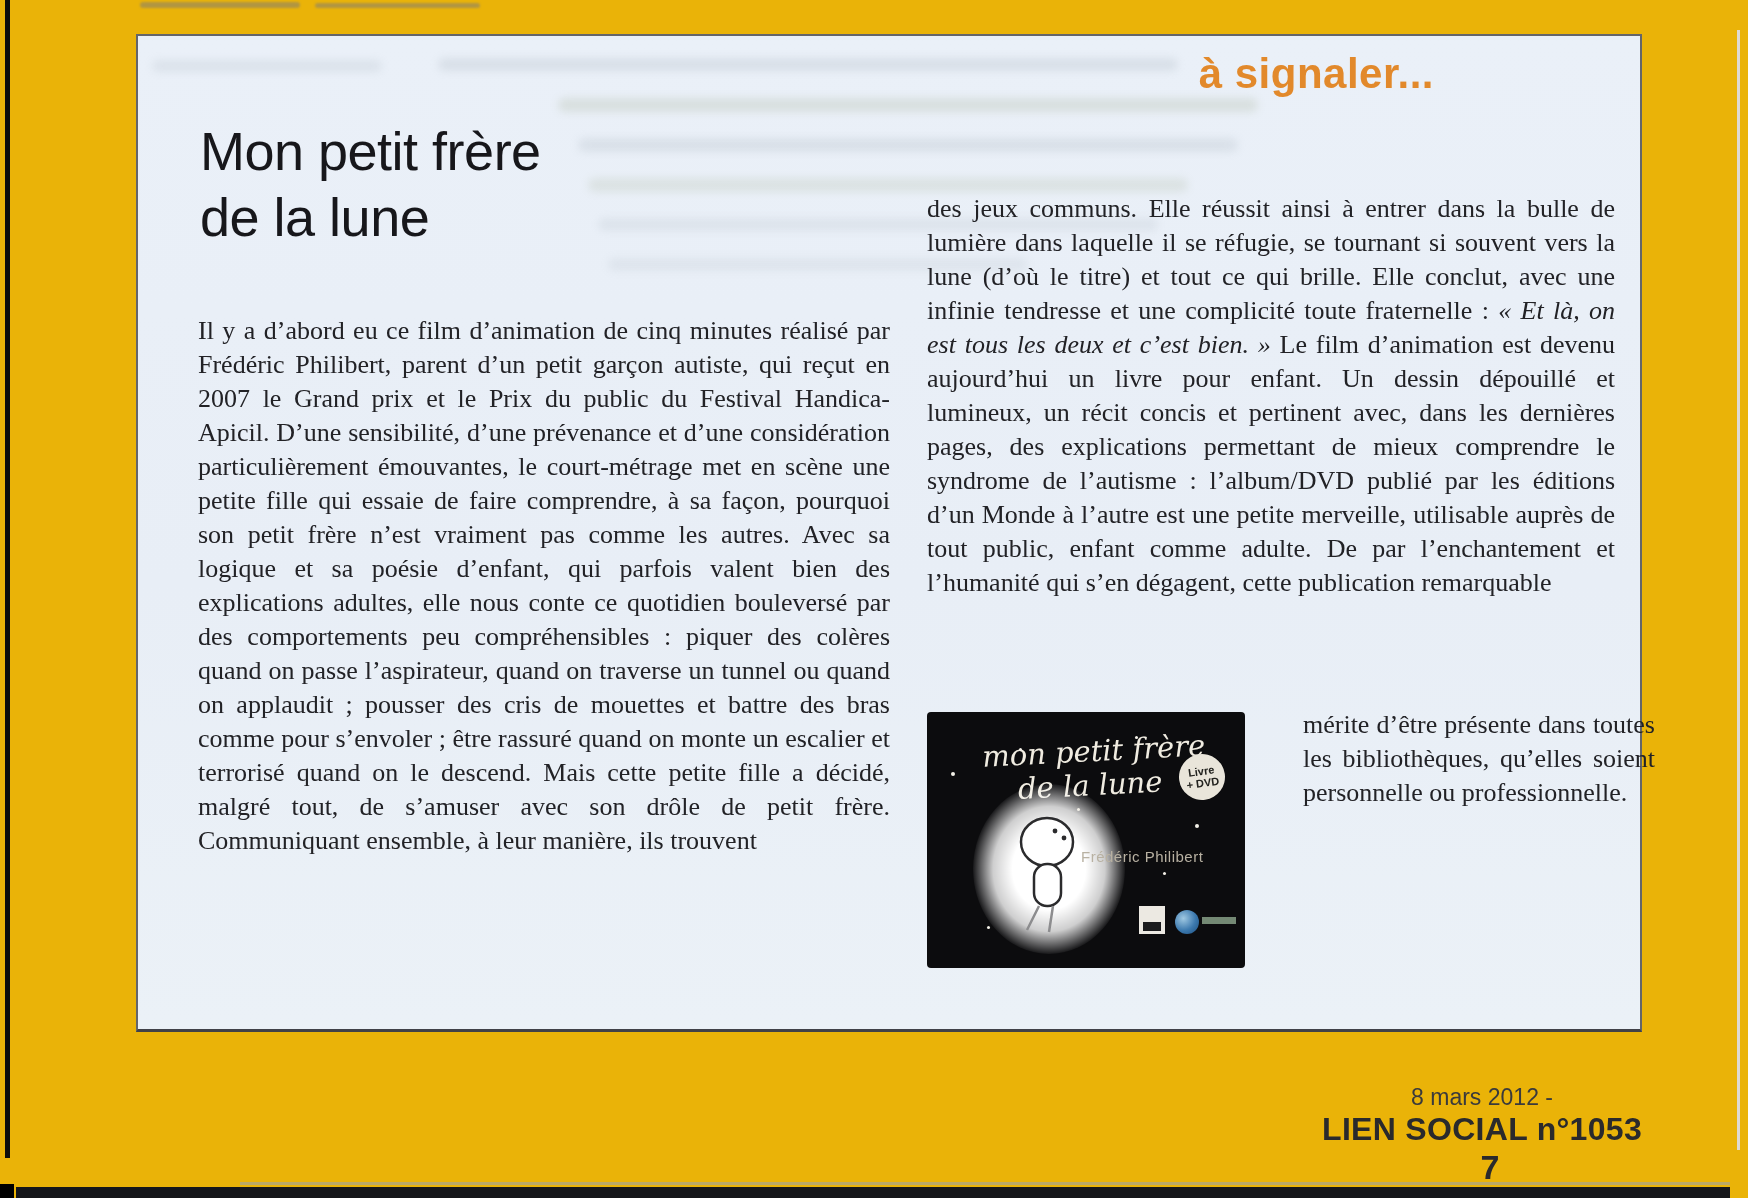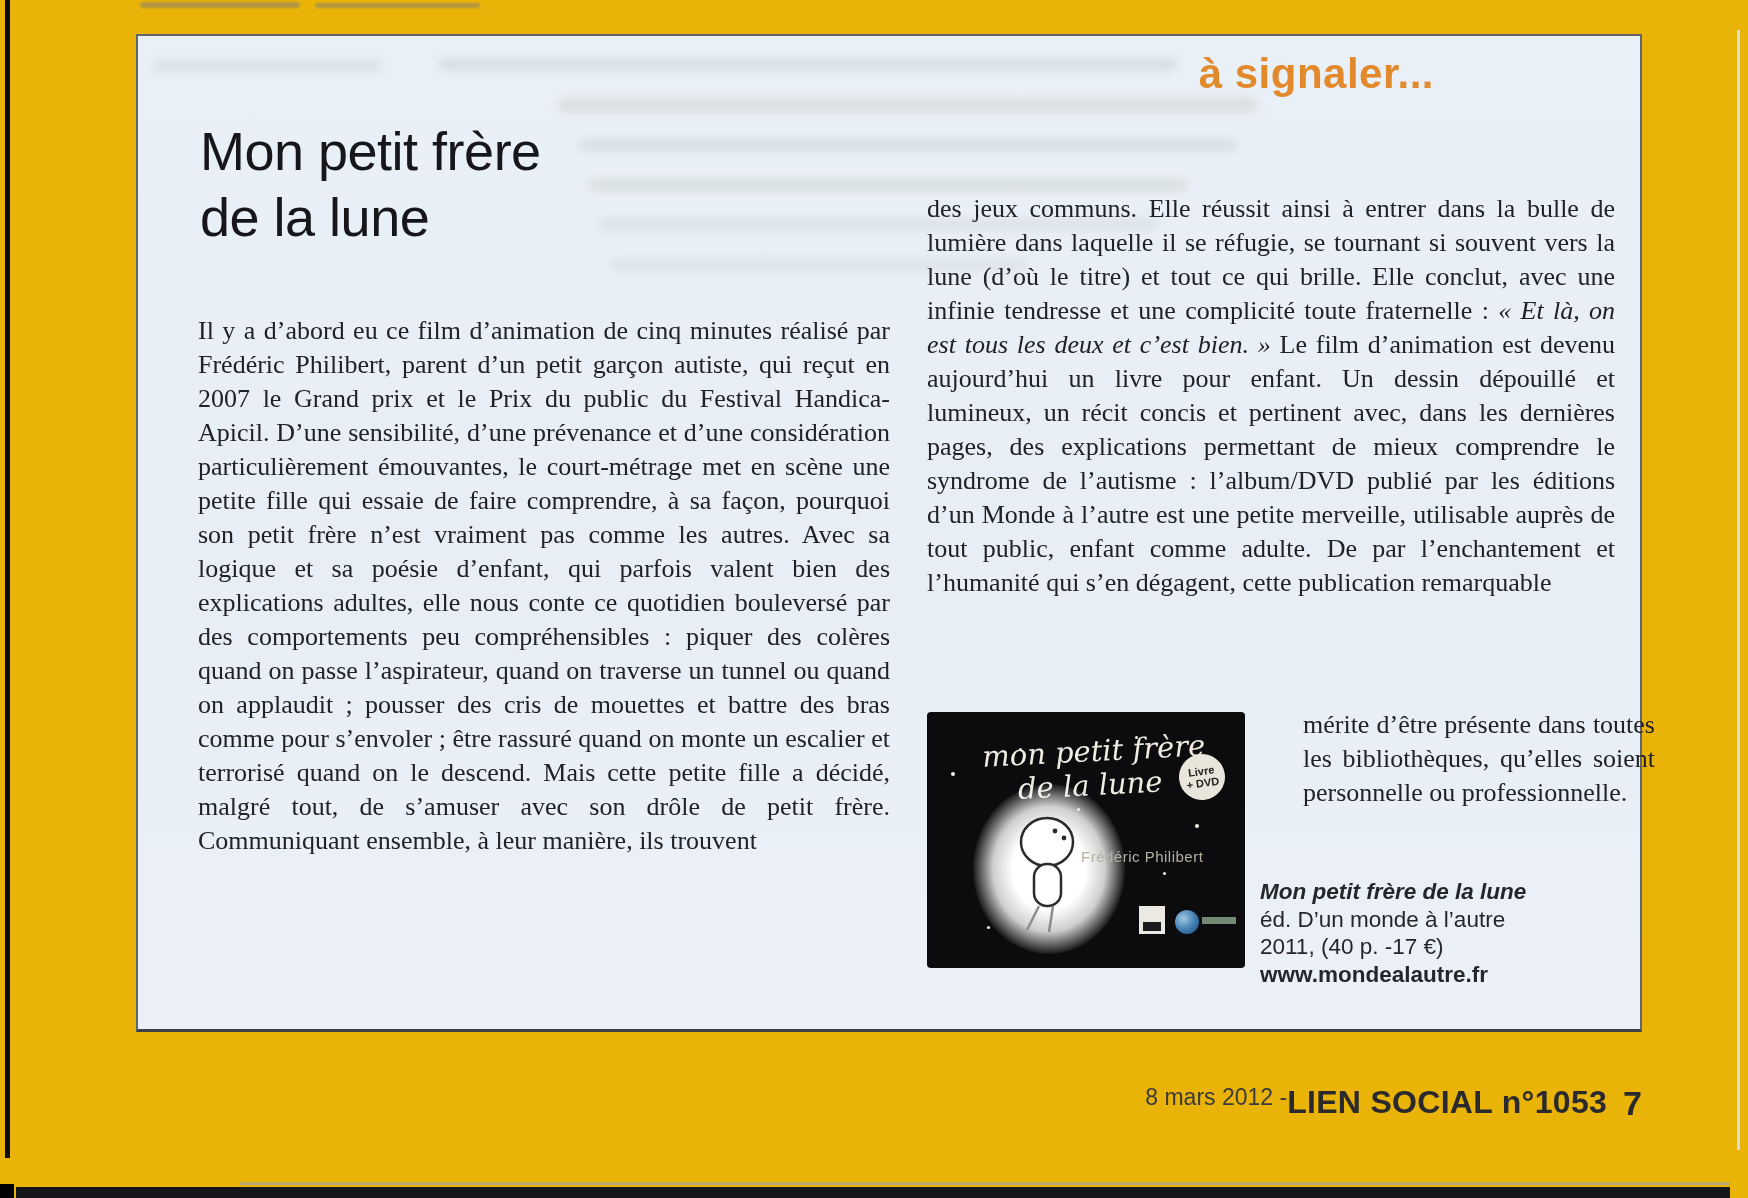--- a/index.html
+++ b/index.html
@@ -46,21 +46,21 @@
         display:flex;align-items:flex-end;justify-content:center;}
   .logo-square i{display:block;width:18px;height:9px;background:#1c1c1e;margin-bottom:3px;}
   .logo-round{position:absolute;left:248px;top:198px;width:24px;height:24px;border-radius:50%;
         background:radial-gradient(circle at 35% 35%, #9fc8e2, #3c79ae 55%, #1c4e7e);}
   .logo-round em{position:absolute;left:27px;top:7px;width:34px;height:7px;background:#8fa98f;opacity:.8;}
   
   .pub-info{position:absolute;left:1122px;top:842px;width:390px;font-size:22.5px;line-height:27.5px;color:#26262a;}
   .pub-title{font-weight:700;font-style:italic;}
   .pub-web{font-weight:700;}
   
-  .footer{position:absolute;top:1084px;right:106px;display:flex;align-items:flex-start;color:#2a2a2c;}
+  .footer{position:absolute;top:1084px;right:106px;display:flex;align-items:center;color:#2a2a2c;flex-direction:column;}
   .footer .f-date{font-size:23px;font-weight:400;color:#3a3a3c;}
   .footer .f-journal{font-size:32px;font-weight:700;letter-spacing:.3px;}
   .footer .f-page{font-size:34px;font-weight:700;margin-left:16px;}
 </style>
 </head>
 <body>
 
 <div class="page">
 
   <div class="edge-left"></div>
@@ -117,26 +117,20 @@
       <div class="logo-square">
           <i></i>
         </div>
       <div class="logo-round">
           <em></em>
         </div>
     </div>
 
     <p class="col col2b">mérite d’être présente dans toutes les bibliothèques, qu’elles soient personnelle ou professionnelle.</p>
 
-    <div class="pub-info">
-      <div class="pub-title">Mon petit frère de la lune</div>
-      <div>éd. D’un monde à l’autre</div>
-      <div>2011, (40 p. -17 €)</div>
-      <div class="pub-web">www.mondealautre.fr</div>
-    </div>
 
   </div>
 
   <div class="footer">
     <span class="f-date">8 mars 2012 - </span>
     <span class="f-journal">LIEN SOCIAL n°1053</span>
     <span class="f-page">7</span>
   </div>
 
   <div class="bottom-gray"></div>

